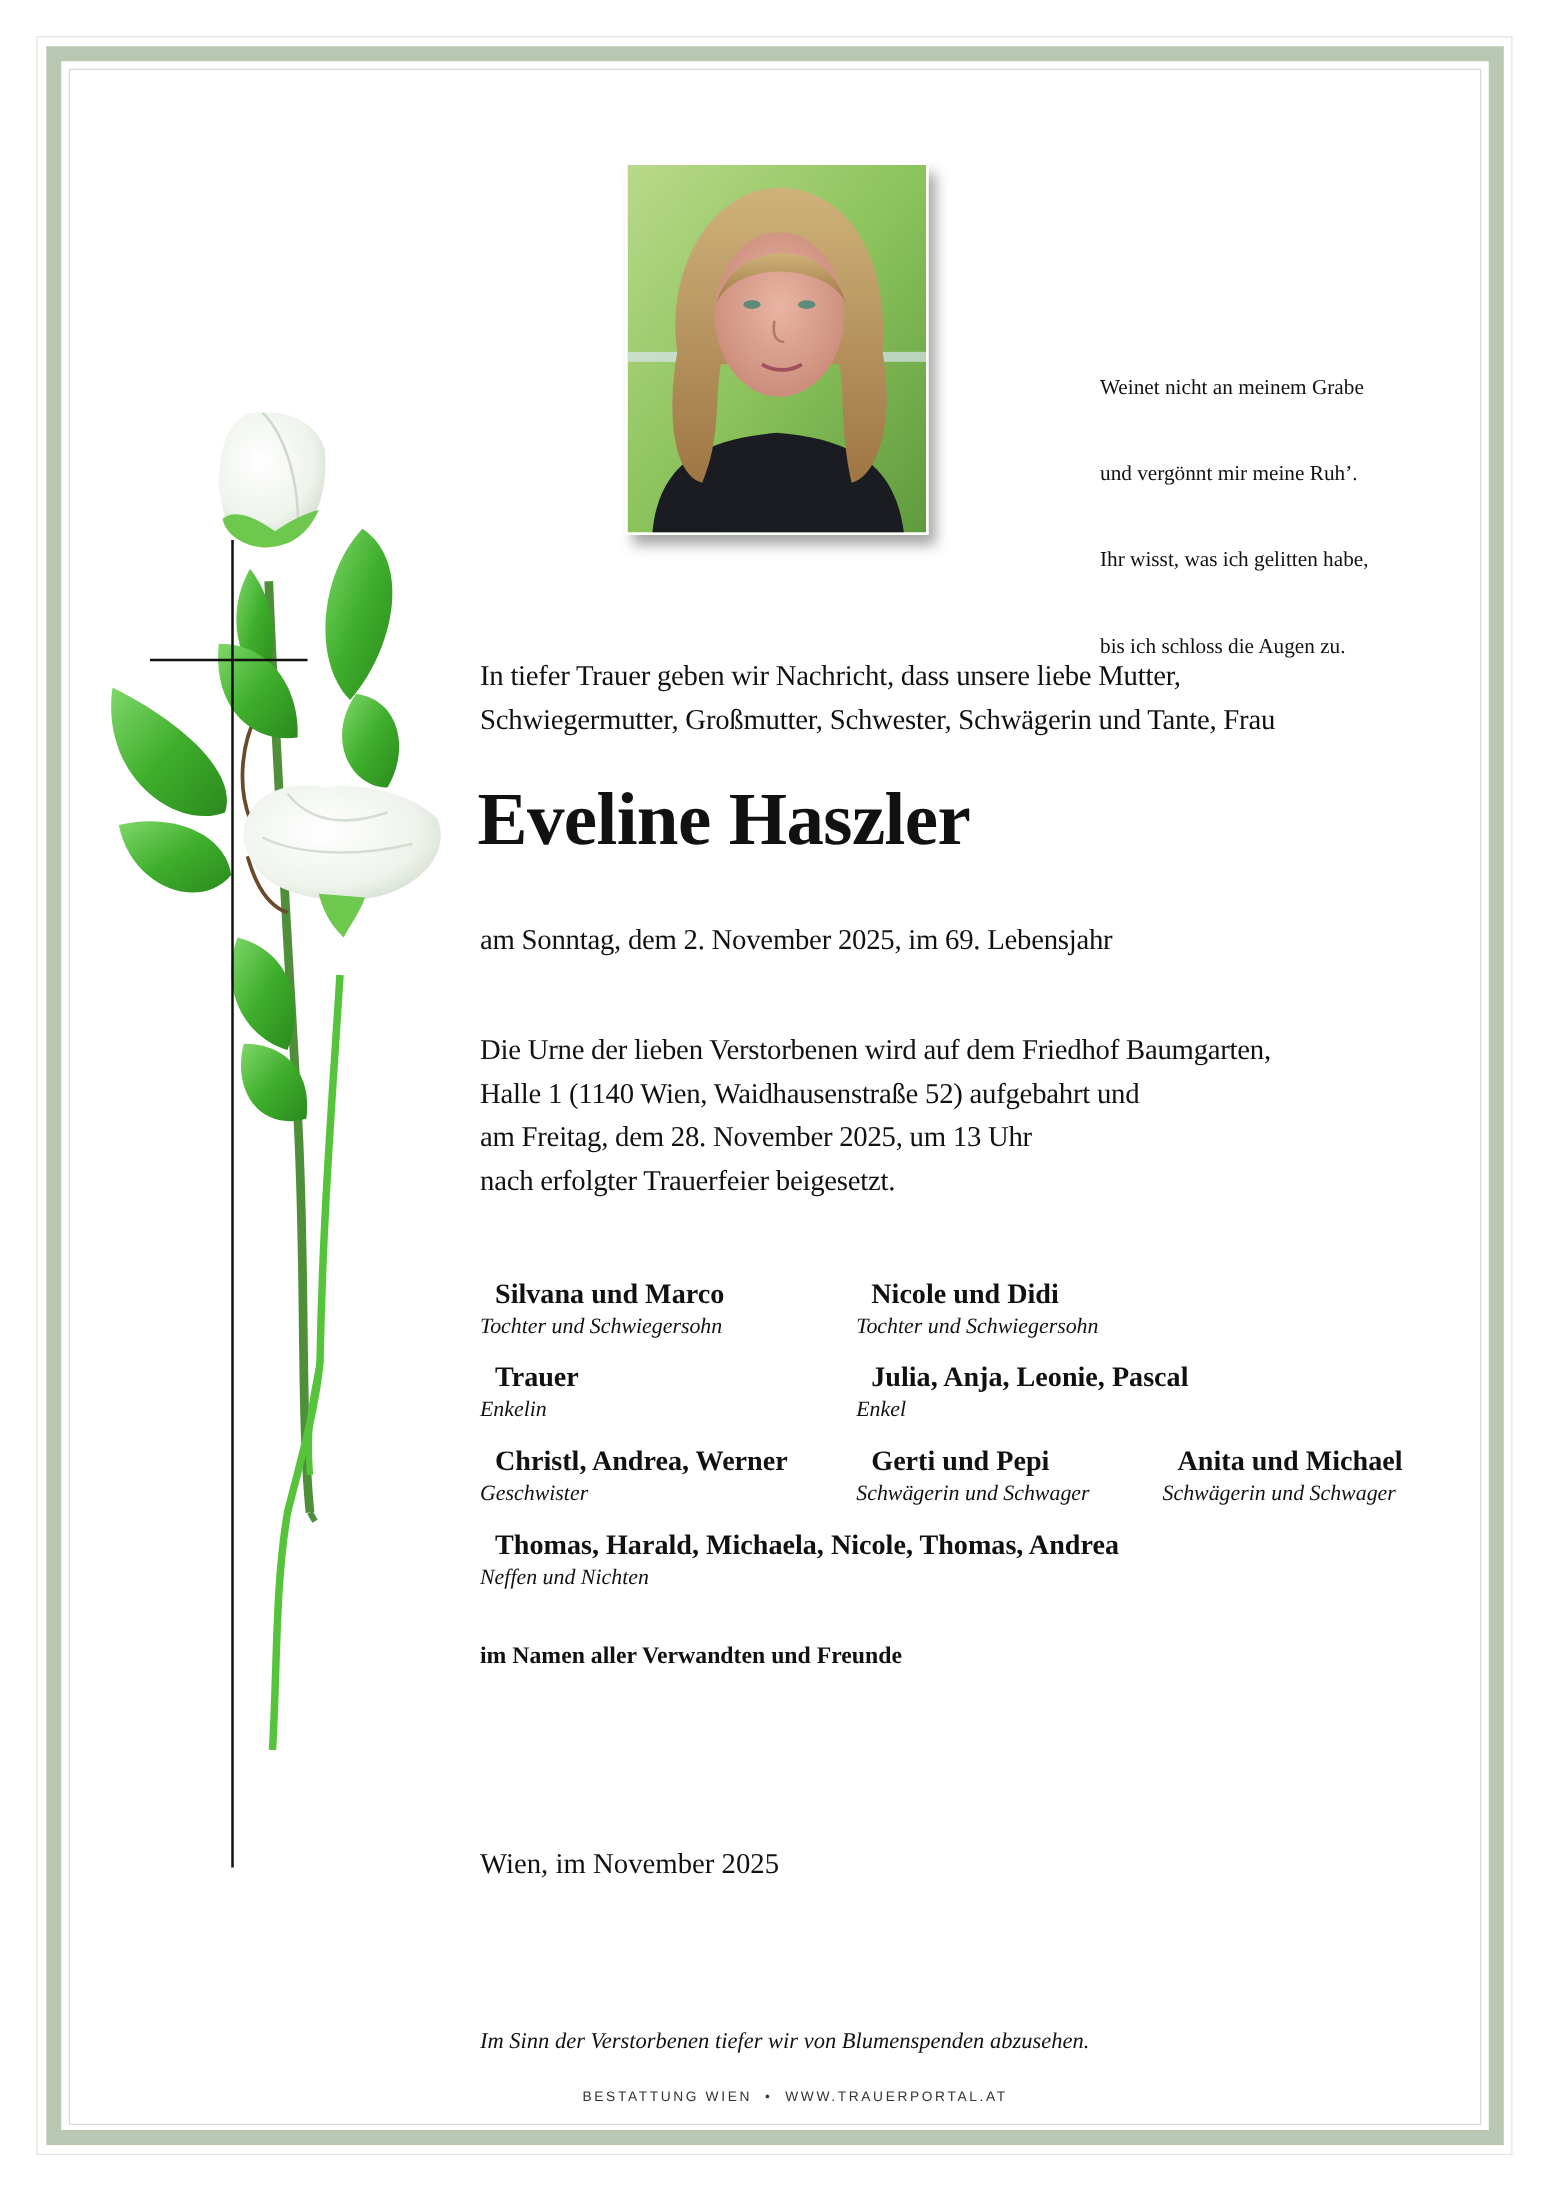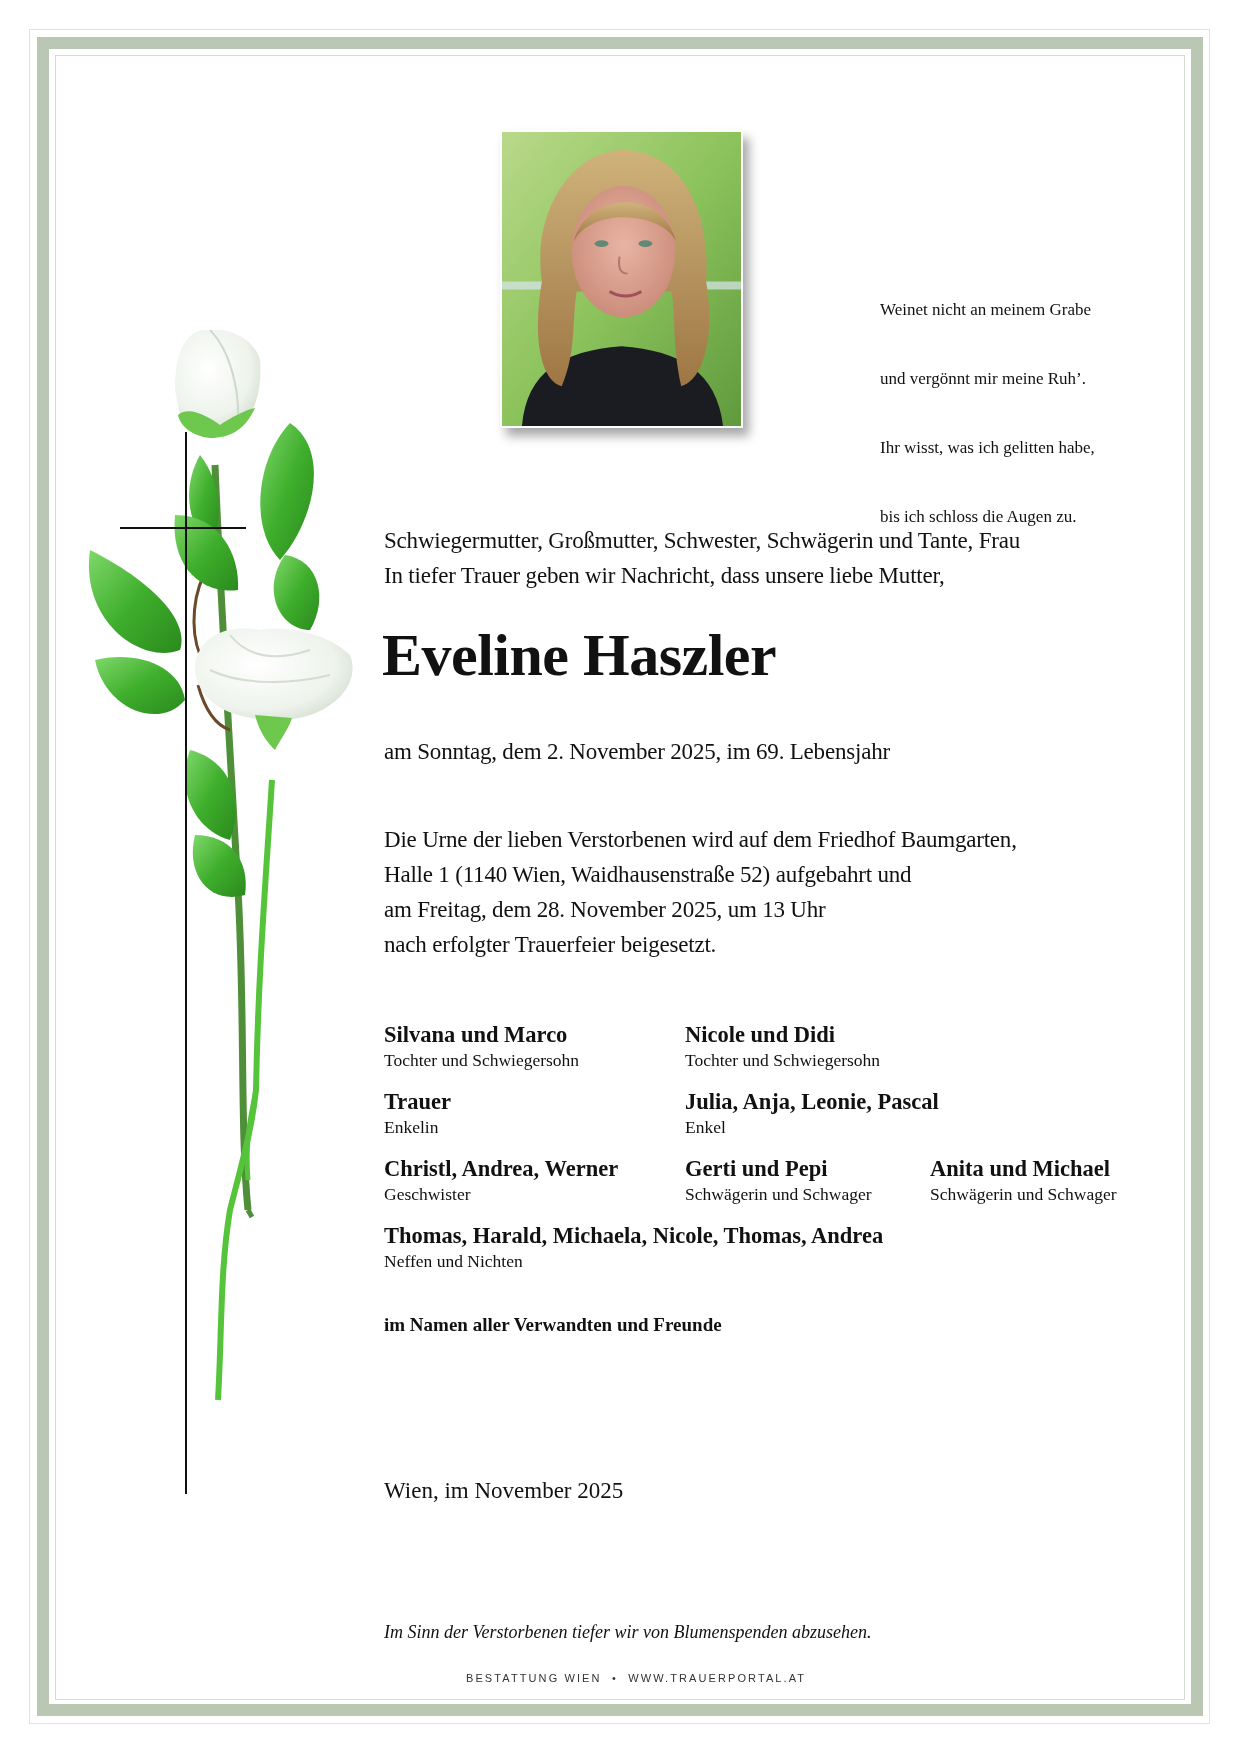--- a/index.html
+++ b/index.html
@@ -17,22 +17,22 @@
   .poem { left: 880px; top: 252px; font-size: 17px; line-height: 23px; white-space: pre; }
 
   .body-text { left: 384px; font-size: 23px; line-height: 35px; letter-spacing: -0.2px; }
   .intro { top: 523px; }
   .name { left: 382px; top: 620px; font-size: 60px; font-weight: bold; line-height: 70px; letter-spacing: -0.5px; }
   .death { top: 734px; }
   .funeral { top: 822px; }
   .line { display: block; white-space: nowrap; }
 
   .mourner { position: absolute; }
-  .mourner .mn { display: block; font-weight: bold; font-size: 22.5px; line-height: 26px; white-space: nowrap; }
-  .mourner .mr { display: block; font-size: 17.5px; line-height: 24px; white-space: nowrap; }
+  .mourner .mn { display: block; font-weight: bold; font-size: 22.5px; line-height: 26px; white-space: nowrap; margin-left: 12px; }
+  .mourner .mr { display: block; font-size: 17.5px; line-height: 24px; white-space: nowrap; font-style: italic; }
 
   .signoff { left: 384px; top: 1314px; font-weight: bold; font-size: 19px; white-space: nowrap; }
   .place-date { left: 384px; top: 1478px; font-size: 23px; white-space: nowrap; }
   .flowers-note { left: 384px; top: 1622px; font-style: italic; font-size: 18px; white-space: nowrap; }
   .footer { left: 466px; top: 1672px; font-family: "Liberation Sans", "DejaVu Sans", sans-serif; font-size: 11px;
             letter-spacing: 2.1px; color: #333; white-space: nowrap; }
 
   .rose { left: 80px; top: 330px; width: 300px; height: 1180px; }
   .cross-v { left: 185px; top: 432px; width: 2px; height: 1062px; background: #111; }
   .cross-h { left: 120px; top: 527px; width: 126px; height: 2px; background: #111; }
@@ -120,22 +120,22 @@
 </div>
 
 <div class="abs poem">
   <span class="line">Weinet nicht an meinem Grabe</span>
   <span class="line">und vergönnt mir meine Ruh’.</span>
   <span class="line">Ihr wisst, was ich gelitten habe,</span>
   <span class="line">bis ich schloss die Augen zu.</span>
 </div>
 
 <div class="abs body-text intro">
+  <span class="line">In tiefer Trauer geben wir Nachricht, dass unsere liebe Mutter,</span>
   <span class="line">Schwiegermutter, Großmutter, Schwester, Schwägerin und Tante, Frau</span>
-  <span class="line">In tiefer Trauer geben wir Nachricht, dass unsere liebe Mutter,</span>
 </div>
 
 <div class="abs name">Eveline Haszler</div>
 
 <div class="abs body-text death">
   <span class="line">am Sonntag, dem 2. November 2025, im 69. Lebensjahr</span>
 </div>
 
 <div class="abs body-text funeral">
   <span class="line">Die Urne der lieben Verstorbenen wird auf dem Friedhof Baumgarten,</span>

